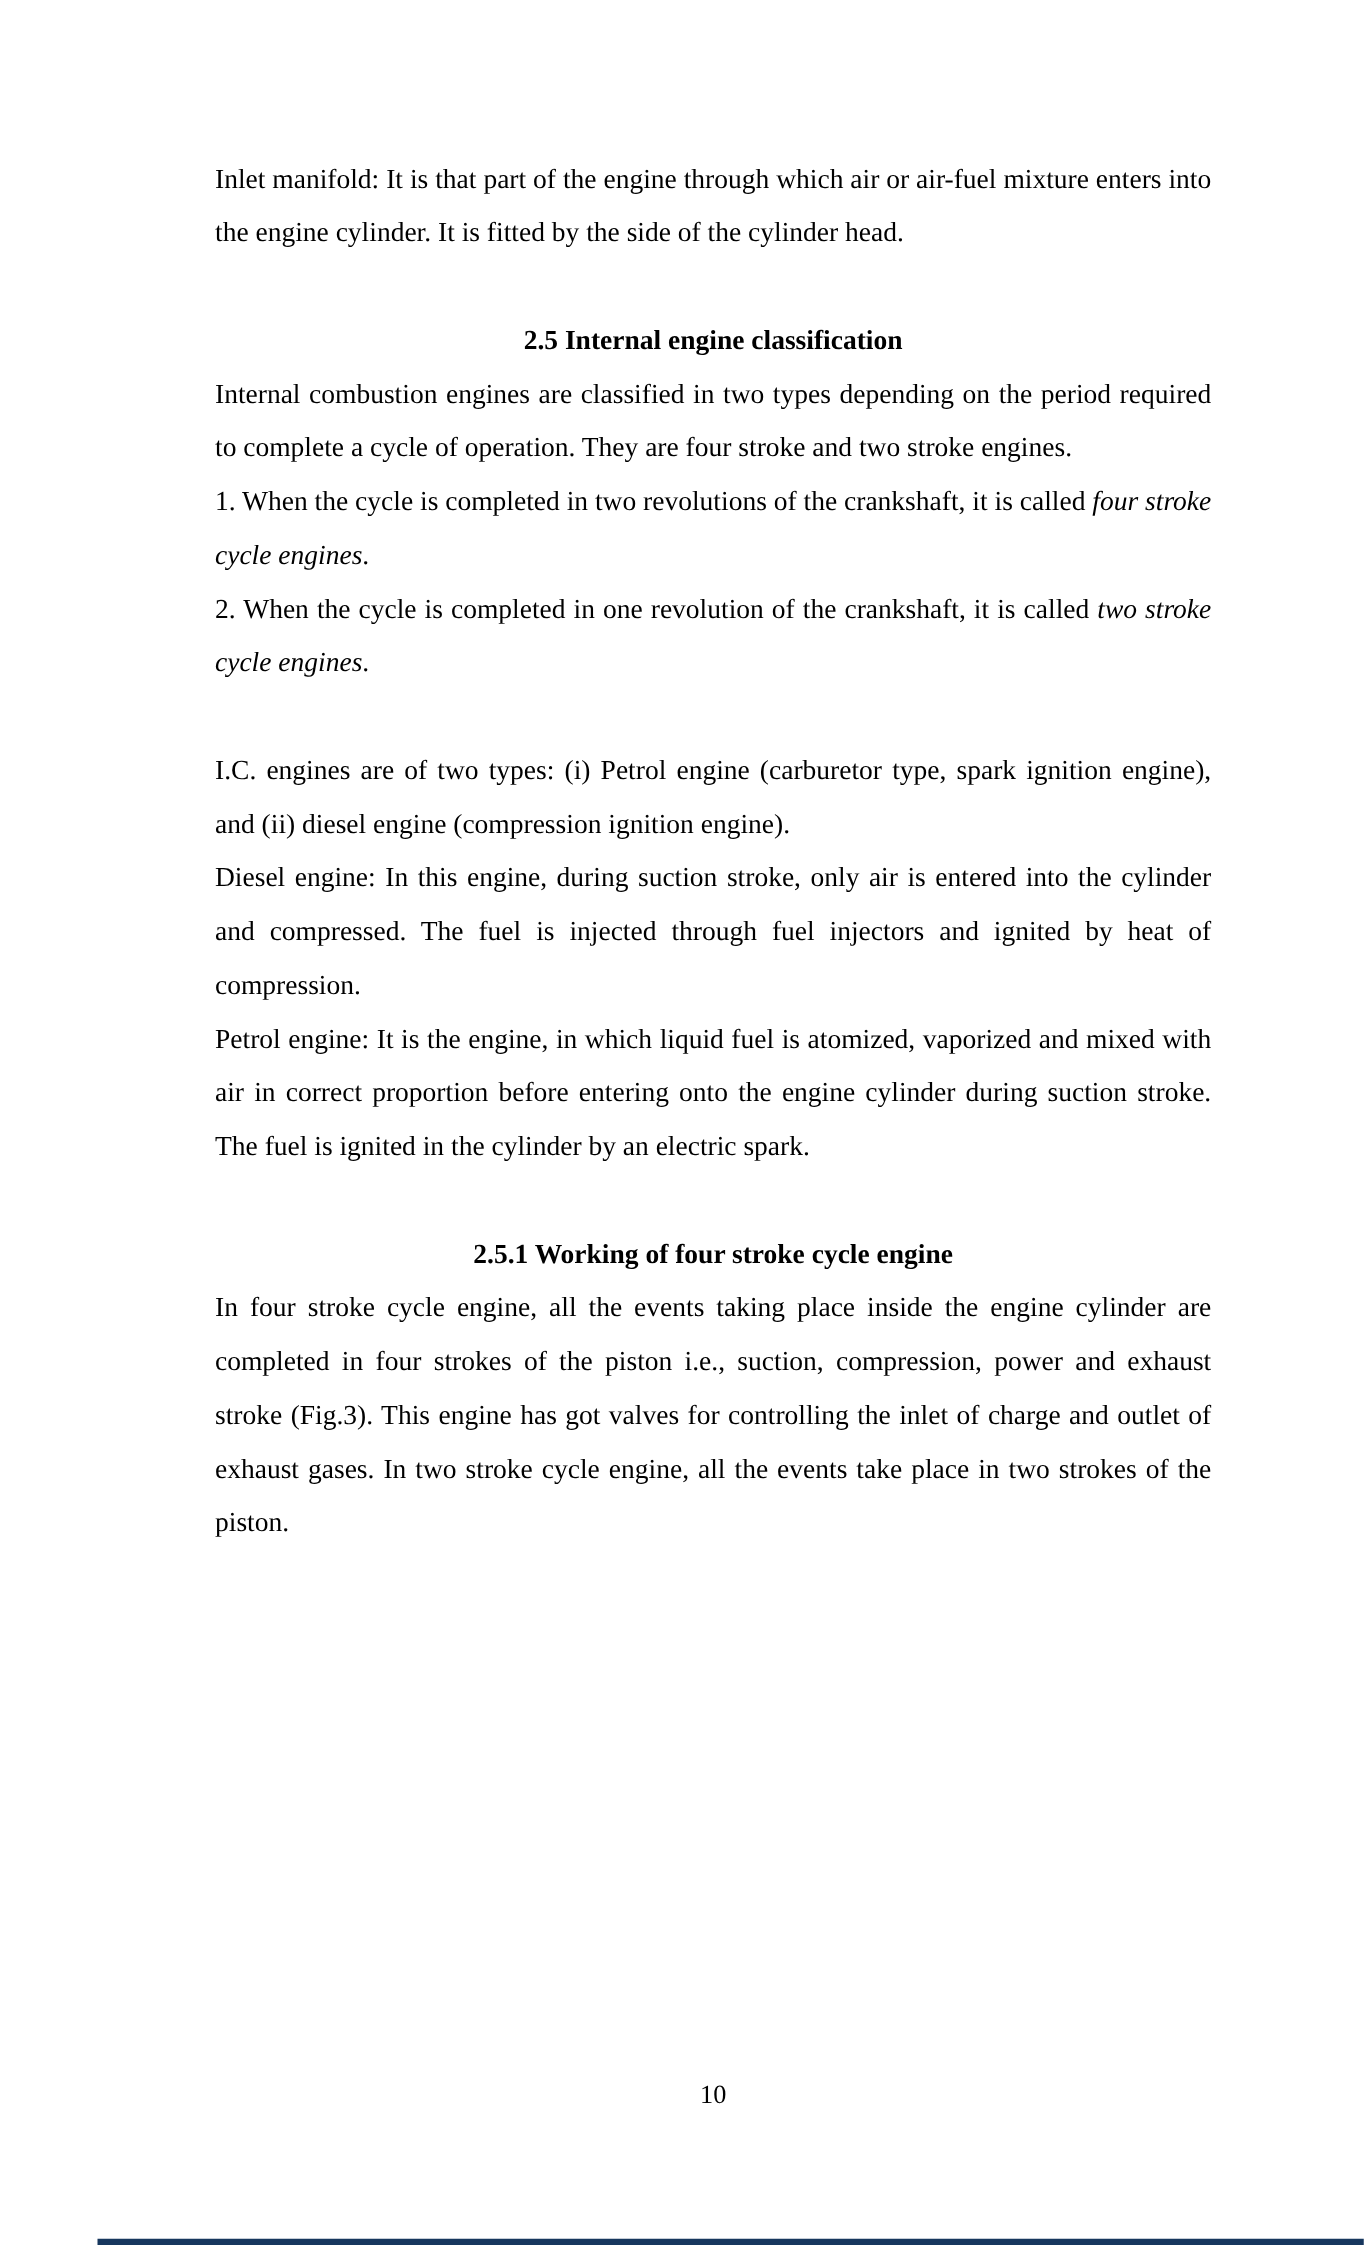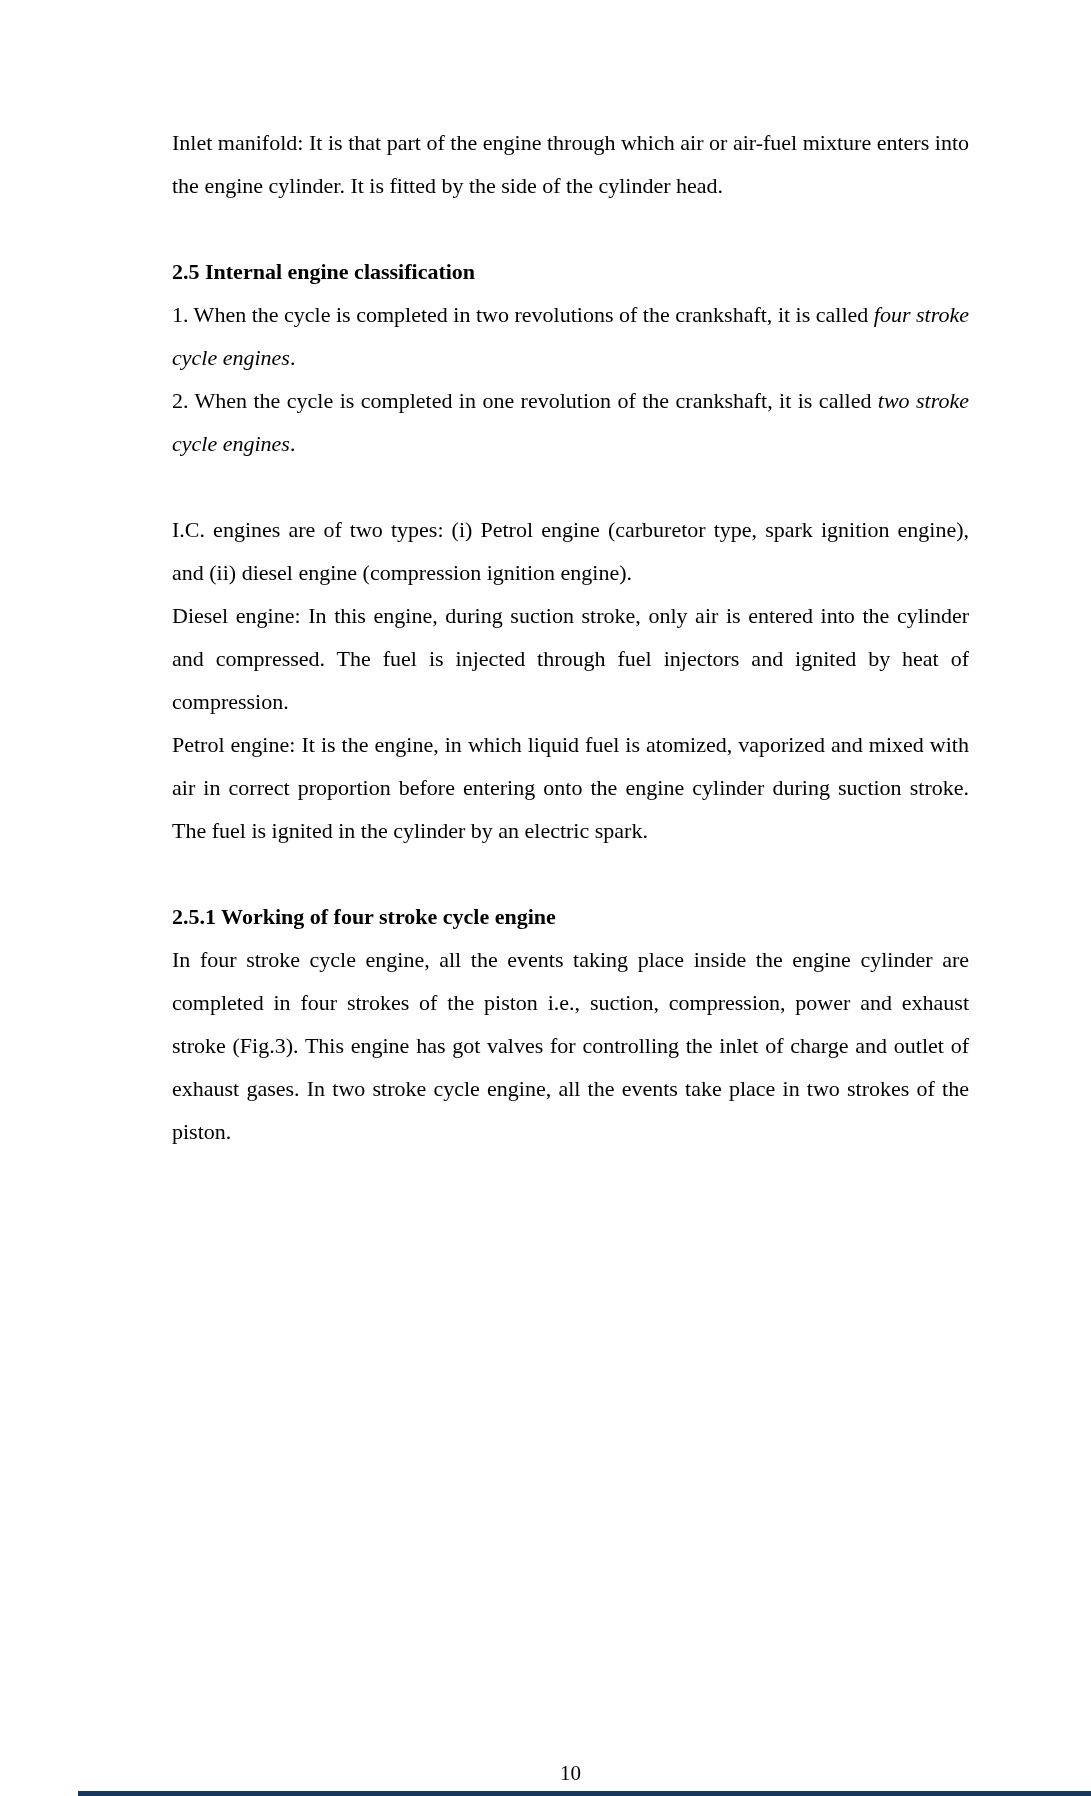--- a/index.html
+++ b/index.html
@@ -29,34 +29,34 @@
   }
   .para {
     margin: 0;
     text-align: justify;
   }
   .heading {
     margin: 0;
     font-size: 22px;
     line-height: 43px;
     font-weight: bold;
-    text-align: left;
+    text-align: center;
   }
   .gap {
     margin-top: 43px;
   }
   .term {
     font-weight: normal;
   }
   .emph {
     font-style: italic;
   }
   .footer {
     position: absolute;
-    top: 1752px;
+    top: 1654px;
     left: 172px;
     width: 797px;
     text-align: center;
     font-size: 21px;
     line-height: 43px;
   }
   .bottom-bar {
     position: absolute;
     left: 78px;
     right: 0;
@@ -68,20 +68,21 @@
 <body>
 
 <div class="page">
   <div class="body-text">
 
     <p class="para"><b class="term">Inlet manifold</b><span>: It is that part of the engine through which air or air-fuel mixture enters into the engine cylinder. It is fitted by the side of the cylinder head.</span></p>
 
 
     <h2 class="heading gap">2.5 Internal engine classification</h2>
 
+    <p class="para">Internal combustion engines are classified in two types depending on the period required to complete a cycle of operation. They are four stroke and two stroke engines.</p>
 
     <p class="para"><span>1. When the cycle is completed in two revolutions of the crankshaft, it is called </span><i class="emph">four stroke cycle engines</i><span>.</span></p>
 
     <p class="para"><span>2. When the cycle is completed in one revolution of the crankshaft, it is called </span><i class="emph">two stroke cycle engines</i><span>.</span></p>
 
     <p class="para gap">I.C. engines are of two types: (i) Petrol engine (carburetor type, spark ignition engine), and (ii) diesel engine (compression ignition engine).</p>
 
     <p class="para"><b class="term">Diesel engine</b><span>: In this engine, during suction stroke, only air is entered into the cylinder and compressed.  The fuel is injected through fuel injectors and ignited by heat of compression.</span></p>
 
     <p class="para"><b class="term">Petrol engine</b><span>: It is the engine, in which liquid fuel is atomized, vaporized and mixed with air in correct proportion before entering onto the engine cylinder during suction stroke. The fuel is ignited in the cylinder by an electric spark.</span></p>

